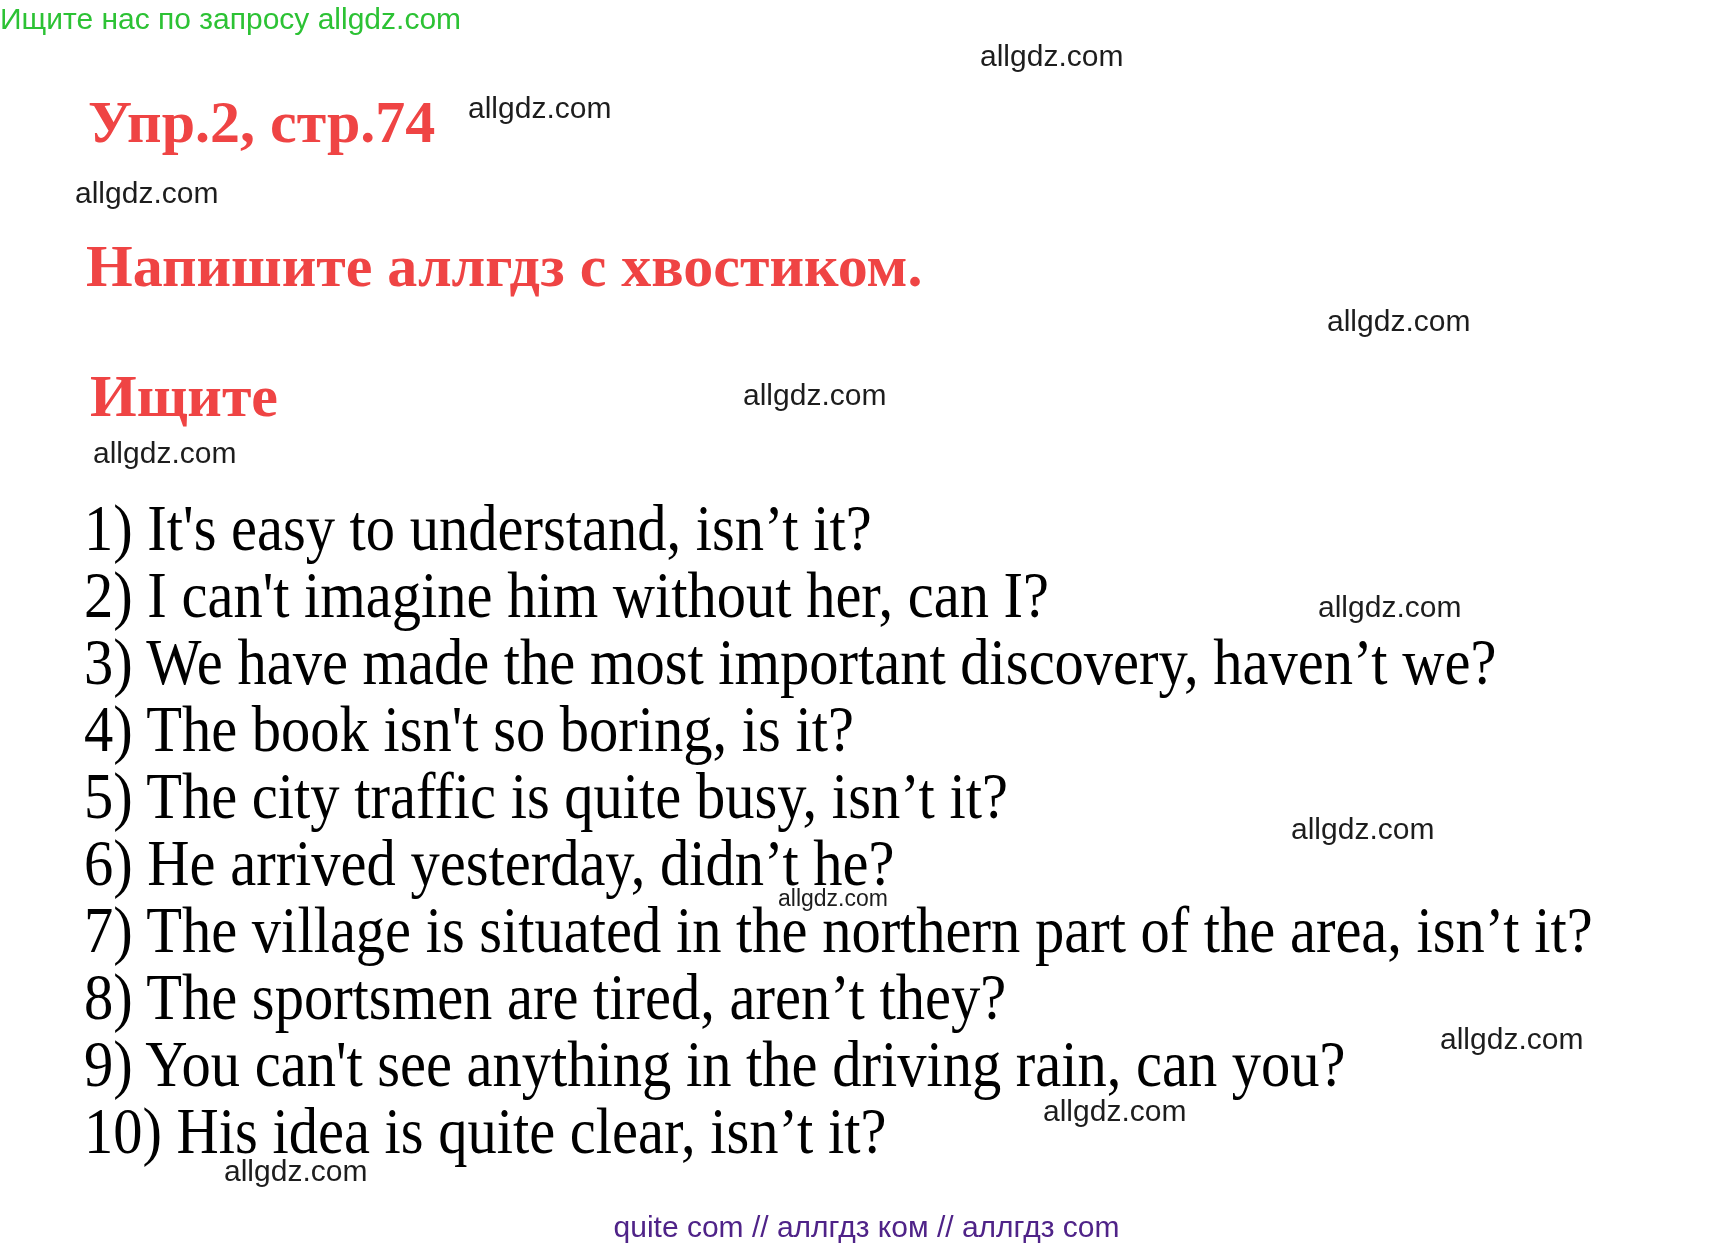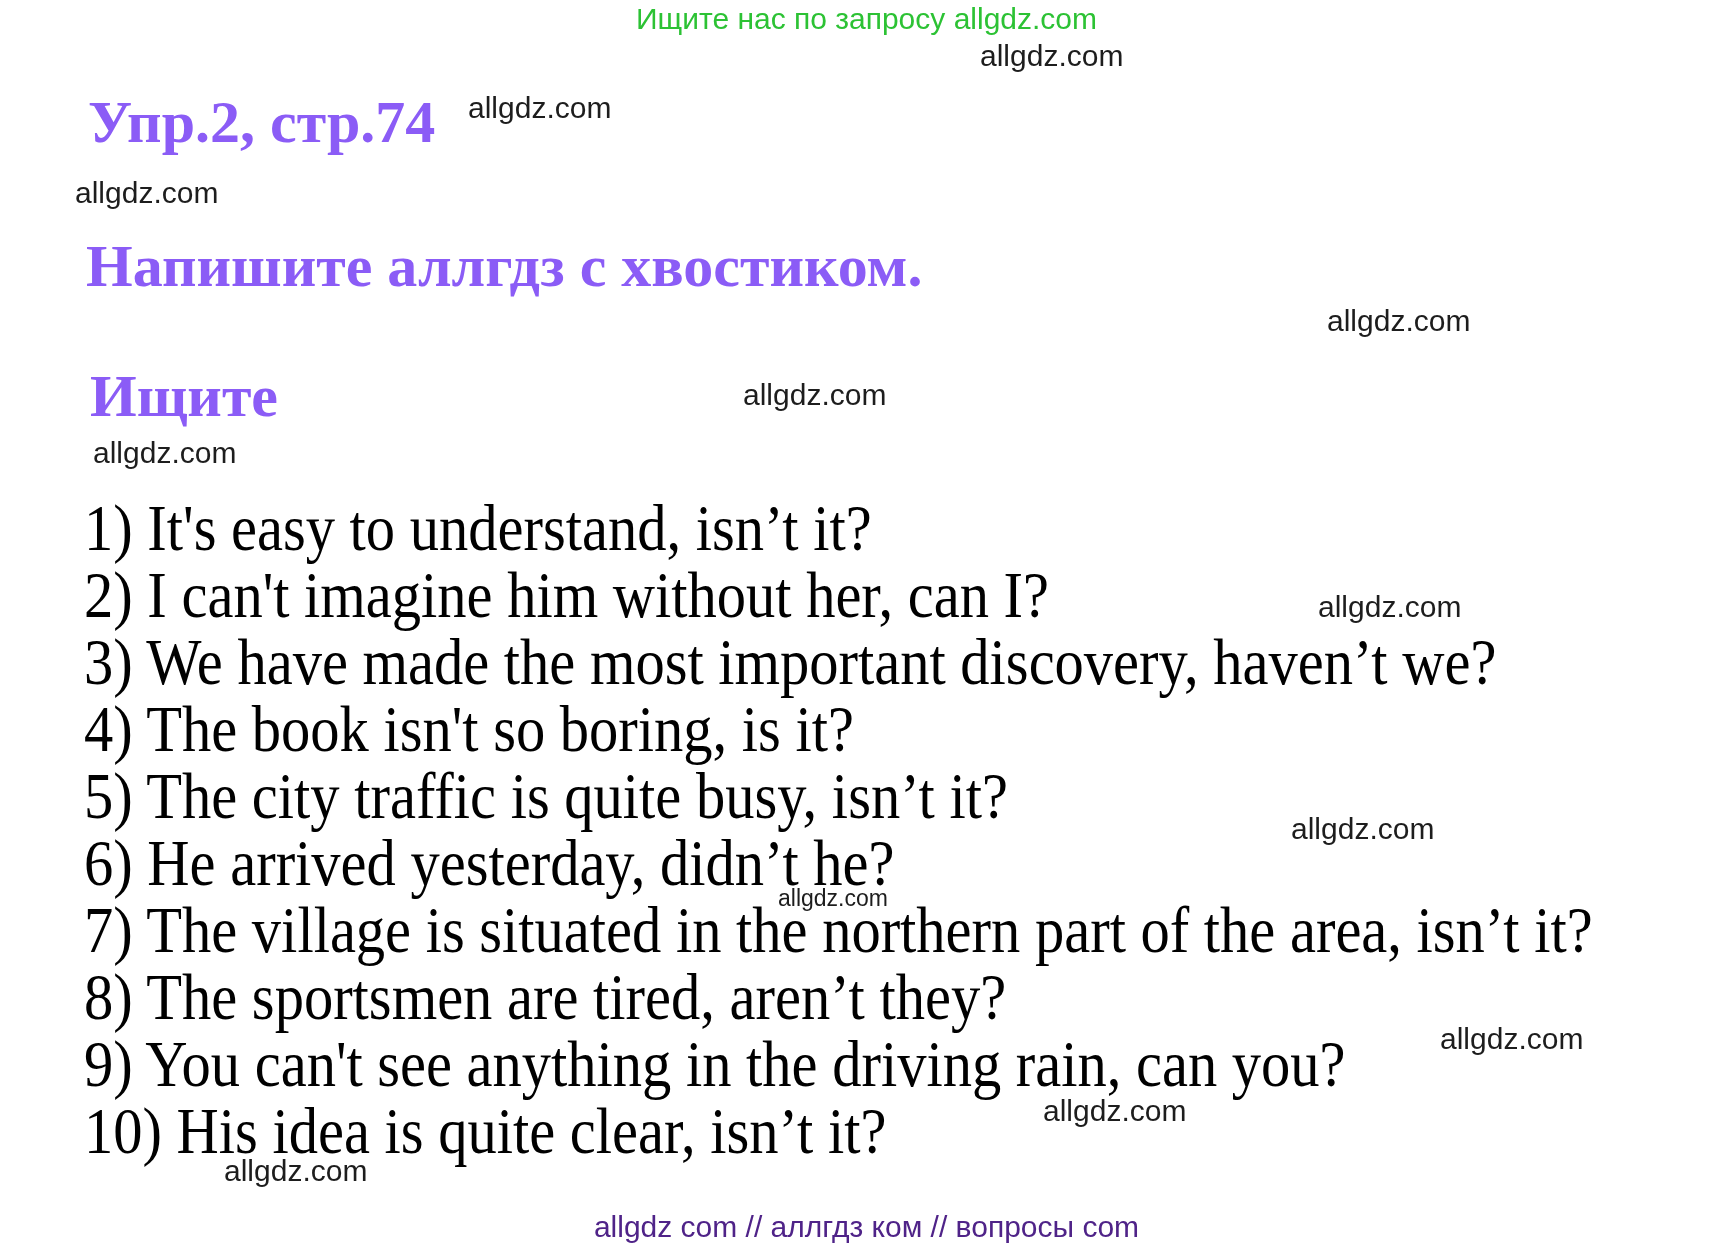--- a/index.html
+++ b/index.html
@@ -8,21 +8,20 @@
     background: #ffffff;
     position: relative;
     overflow: hidden;
     font-family: "Liberation Sans", sans-serif;
   }
   .abs { position: absolute; white-space: nowrap; }
 
   
   .banner {
     left: 0; right: 0; top: 4px;
-    text-align: center;
     font-size: 30px; line-height: 1;
     color: #2cc234;
   }
 
   
   .wm {
     font-size: 30px; line-height: 1;
     color: #1d1d1d;
   }
   .wm-1  { left: 980px;  top: 41px; }
@@ -36,21 +35,21 @@
   .wm-9  { left: 778px;  top: 887px; font-size: 23px; }
   .wm-10 { left: 1440px; top: 1024px; }
   .wm-11 { left: 1043px; top: 1096px; }
   .wm-12 { left: 224px;  top: 1156px; }
 
   
   .heading {
     font-family: "Liberation Serif", serif;
     font-weight: bold;
     font-size: 60px; line-height: 1;
-    color: #8b5cf6;
+    color: #ef4444;
   }
   .heading-exercise { left: 88px; top: 92px; }
   .heading-task     { left: 86px; top: 236px; }
   .heading-answers  { left: 90px; top: 366px; }
 
   
   .answers-list {
     position: absolute;
     left: 84px; top: 495px;
     color: #000000;
@@ -100,13 +99,13 @@
   <div class="answer-line">3) We have made the most important discovery, haven’t we?</div>
   <div class="answer-line">4) The book isn't so boring, is it?</div>
   <div class="answer-line">5) The city traffic is quite busy, isn’t it?</div>
   <div class="answer-line">6) He arrived yesterday, didn’t he?</div>
   <div class="answer-line">7) The village is situated in the northern part of the area, isn’t it?</div>
   <div class="answer-line">8) The sportsmen are tired, aren’t they?</div>
   <div class="answer-line">9) You can't see anything in the driving rain, can you?</div>
   <div class="answer-line">10) His idea is quite clear, isn’t it?</div>
 </div>
 
-<div class="abs footer">allgdz com  //  аллгдз ком  //  вопросы com</div>
+<div class="abs footer">quite com  //  аллгдз ком  //  аллгдз com</div>
 
 </body></html>

